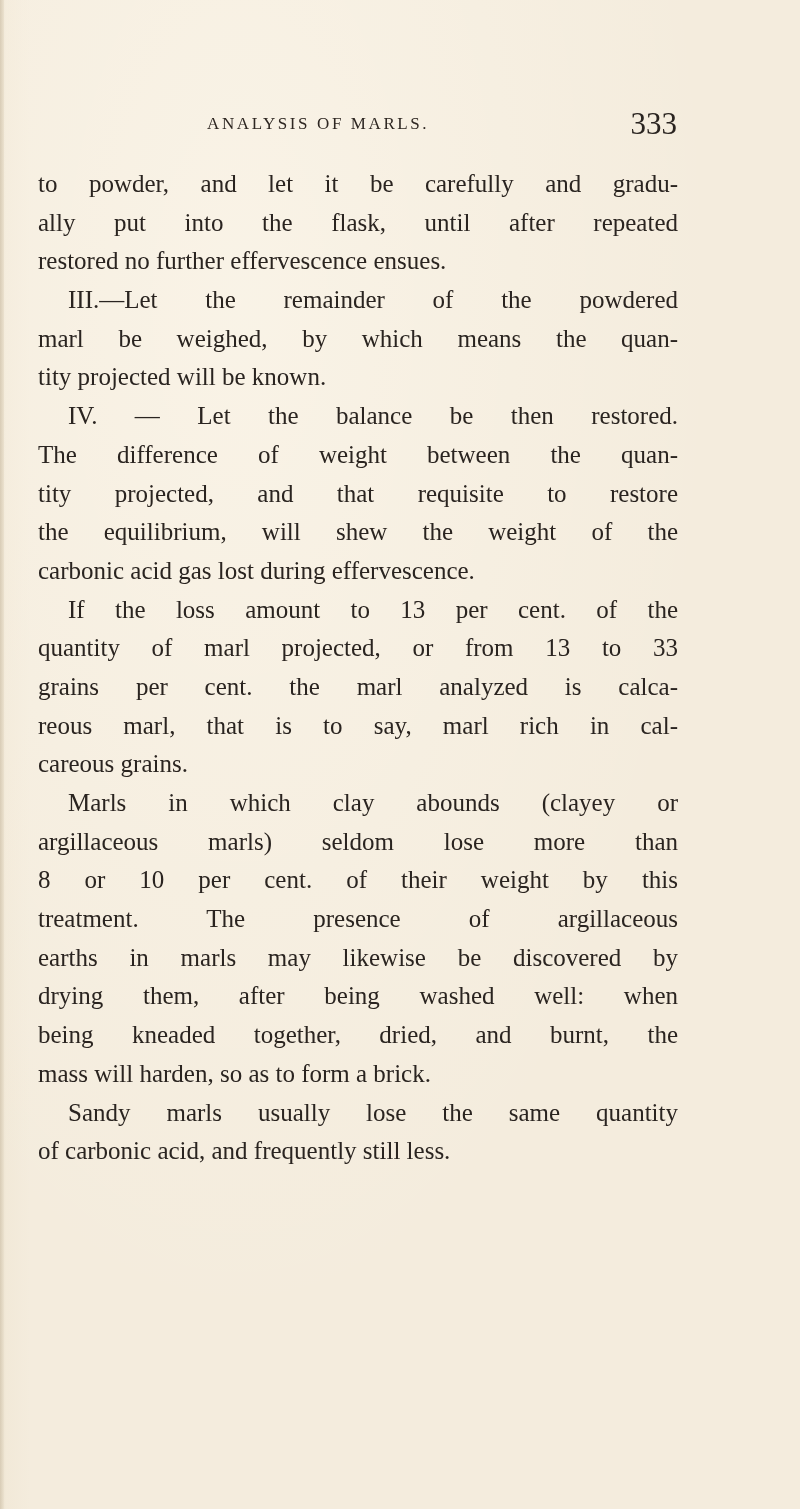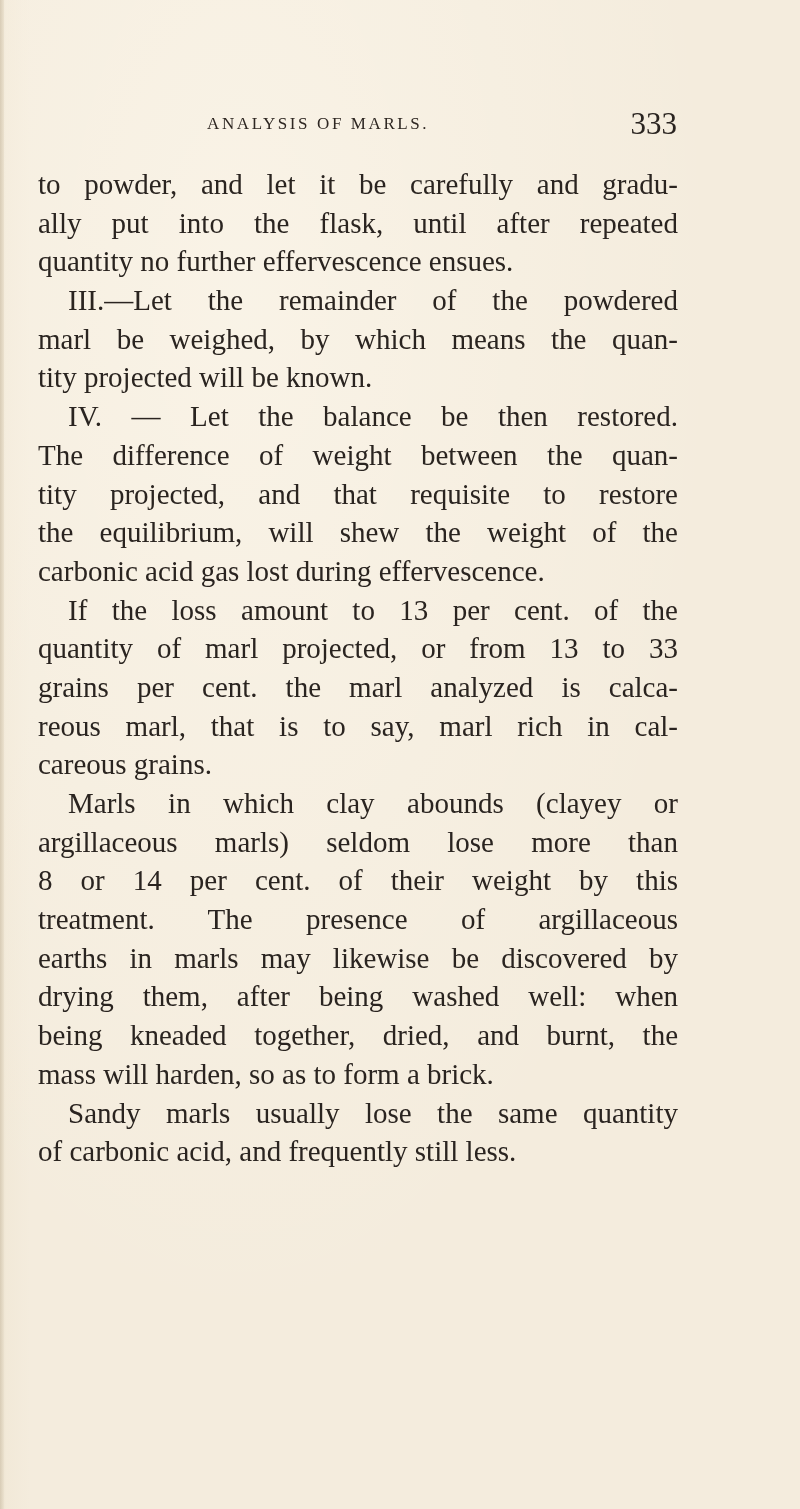--- a/index.html
+++ b/index.html
@@ -51,21 +51,21 @@
       top: -8px;
       font-size: 31px;
       letter-spacing: 0px;
       color: #2a2420;
     }
     .body-text {
       position: absolute;
       top: 165px;
       left: 38px;
       width: 640px;
-      font-size: 29px;
+      font-size: 25px;
       line-height: 38.7px;
       color: #2a2420;
     }
     .line {
       display: block;
       white-space: nowrap;
       text-align: justify;
       text-align-last: justify;
       height: 38.7px;
     }
@@ -83,37 +83,37 @@
   <div class="left-edge"></div>
 
   <div class="running-head">
     <span class="running-title">ANALYSIS OF MARLS.</span>
     <span class="page-number">333</span>
   </div>
 
   <div class="body-text">
     <span class="line">to powder, and let it be carefully and gradu-</span>
     <span class="line">ally put into the flask, until after repeated</span>
-    <span class="line last">quantity no further effervescence ensues.</span>
+    <span class="line last">restored no further effervescence ensues.</span>
     <span class="line indent">III.—Let the remainder of the powdered</span>
     <span class="line">marl be weighed, by which means the quan-</span>
     <span class="line last">tity projected will be known.</span>
     <span class="line indent">IV. — Let the balance be then restored.</span>
     <span class="line">The difference of weight between the quan-</span>
     <span class="line">tity projected, and that requisite to restore</span>
     <span class="line">the equilibrium, will shew the weight of the</span>
     <span class="line last">carbonic acid gas lost during effervescence.</span>
     <span class="line indent">If the loss amount to 13 per cent. of the</span>
     <span class="line">quantity of marl projected, or from 13 to 33</span>
     <span class="line">grains per cent. the marl analyzed is calca-</span>
     <span class="line">reous marl, that is to say, marl rich in cal-</span>
     <span class="line last">careous grains.</span>
     <span class="line indent">Marls in which clay abounds (clayey or</span>
     <span class="line">argillaceous marls) seldom lose more than</span>
-    <span class="line">8 or 14 per cent. of their weight by this</span>
+    <span class="line">8 or 10 per cent. of their weight by this</span>
     <span class="line">treatment. The presence of argillaceous</span>
     <span class="line">earths in marls may likewise be discovered by</span>
     <span class="line">drying them, after being washed well: when</span>
     <span class="line">being kneaded together, dried, and burnt, the</span>
     <span class="line last">mass will harden, so as to form a brick.</span>
     <span class="line indent">Sandy marls usually lose the same quantity</span>
     <span class="line last">of carbonic acid, and frequently still less.</span>
   </div>
 </div>
 

